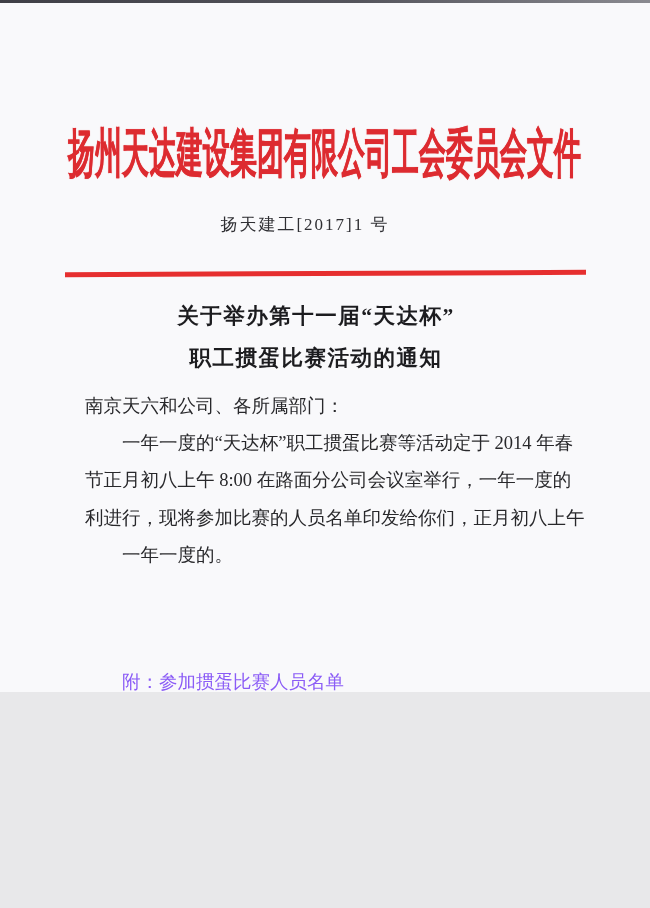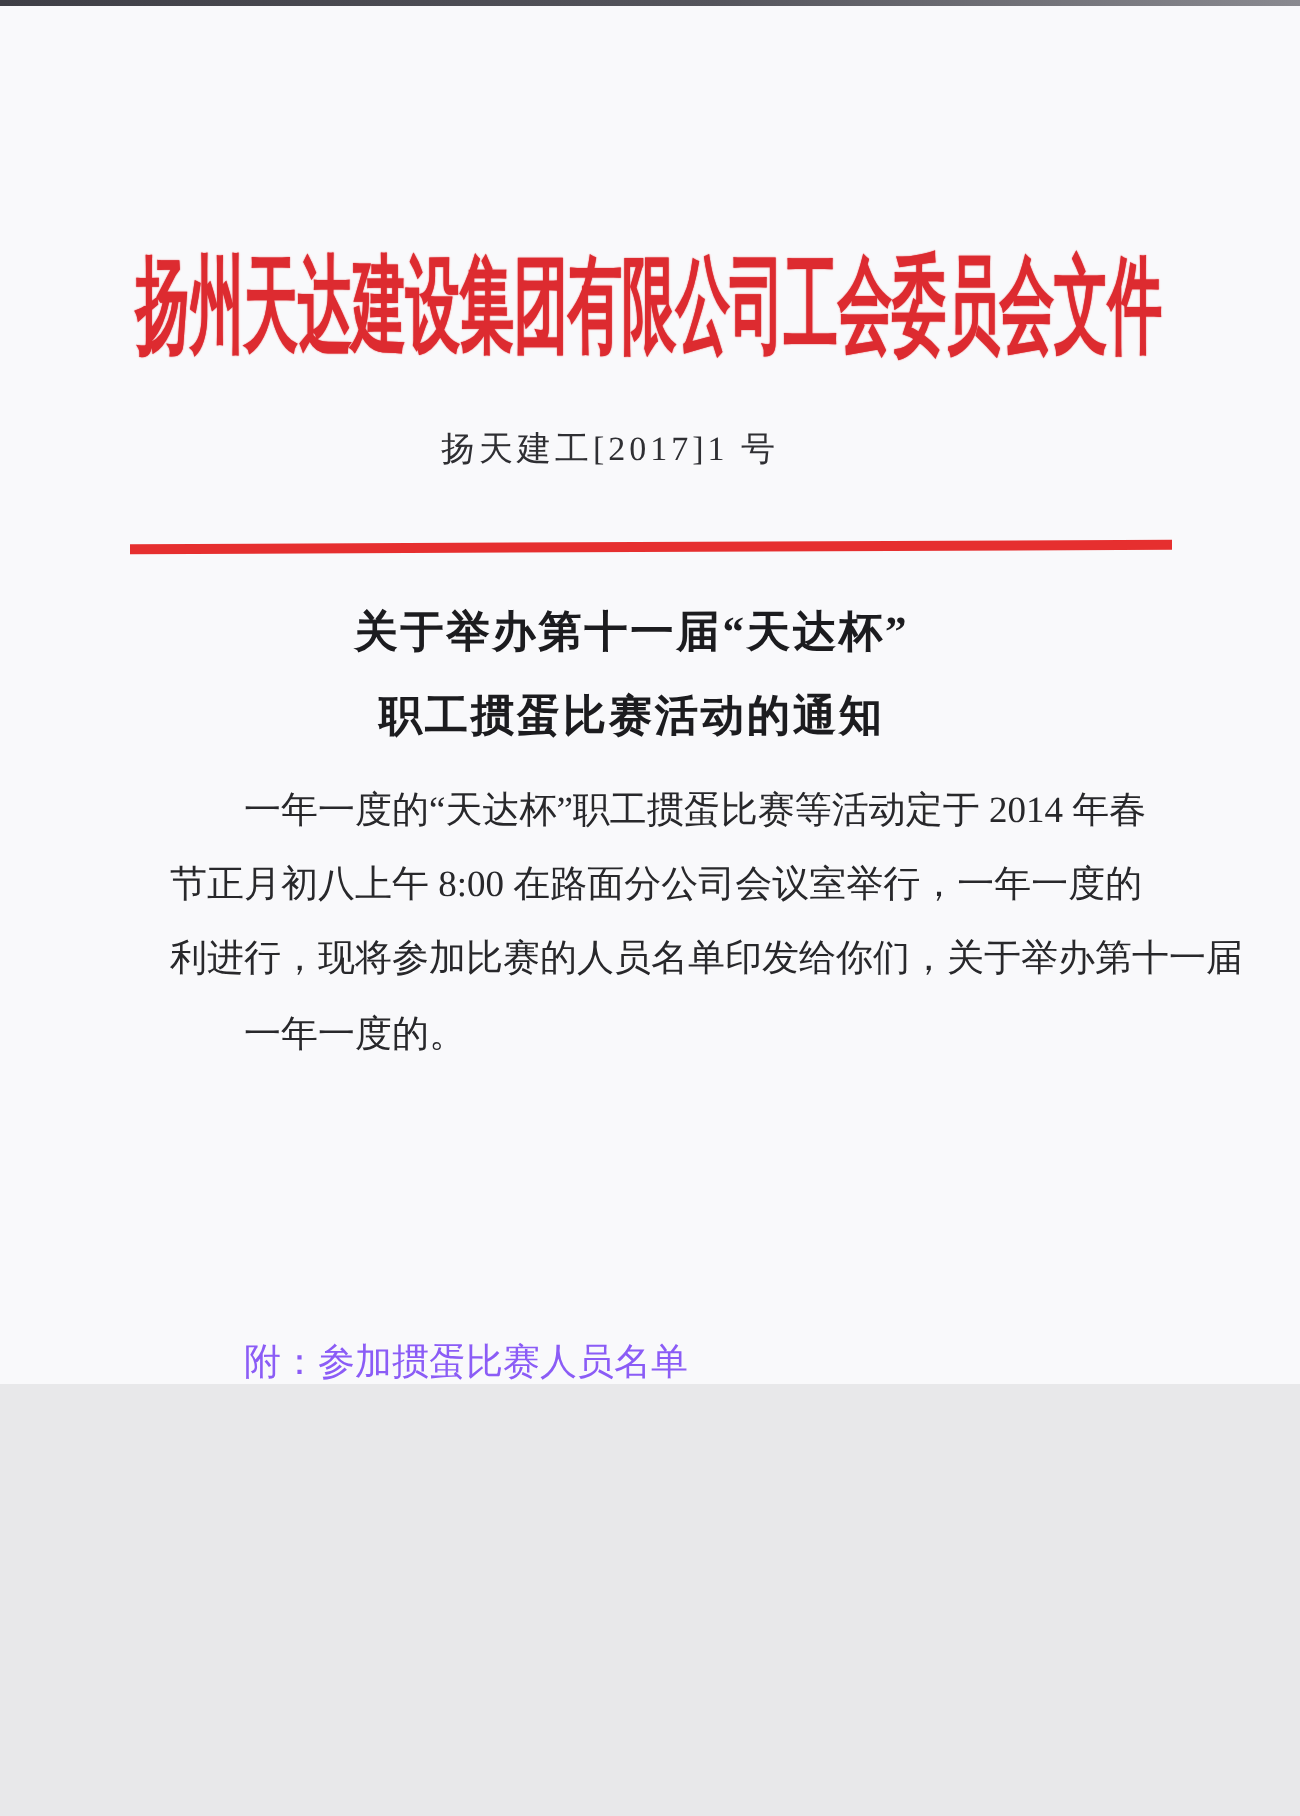--- a/index.html
+++ b/index.html
@@ -134,23 +134,24 @@
   <div class="doc-number">扬天建工[2017]1 号</div>
 
   <div class="red-divider"></div>
 
   <div class="notice-title">
     <div>关于举办第十一届“天达杯”</div>
     <div>职工掼蛋比赛活动的通知</div>
   </div>
 
   <div class="body-block">
+    <div class="body-line">南京天六和公司、各所属部门：</div>
     <div class="body-line indent">一年一度的“天达杯”职工掼蛋比赛等活动定于 2014 年春</div>
     <div class="body-line"><span>节</span><span class="bold-seg">正月初八上午 8:00 在路面分公司会议室</span><span>举行，一年一度的</span></div>
-    <div class="body-line">利进行，现将参加比赛的人员名单印发给你们，关于举办第十一届</div>
+    <div class="body-line">利进行，现将参加比赛的人员名单印发给你们，正月初八上午</div>
     <div class="body-line indent">一年一度的。</div>
   </div>
 
   <div class="attachment-line">附：参加掼蛋比赛人员名单</div>
 
   <div class="date-line">二〇一七年一月二十一日</div>
 
   <svg class="seal" viewBox="0 0 160 160" xmlns="http://www.w3.org/2000/svg">
     <defs>
       <path id="sealArcPath" d="M 46.8 113.2 A 47 47 0 1 1 113.2 113.2" fill="none"></path>

